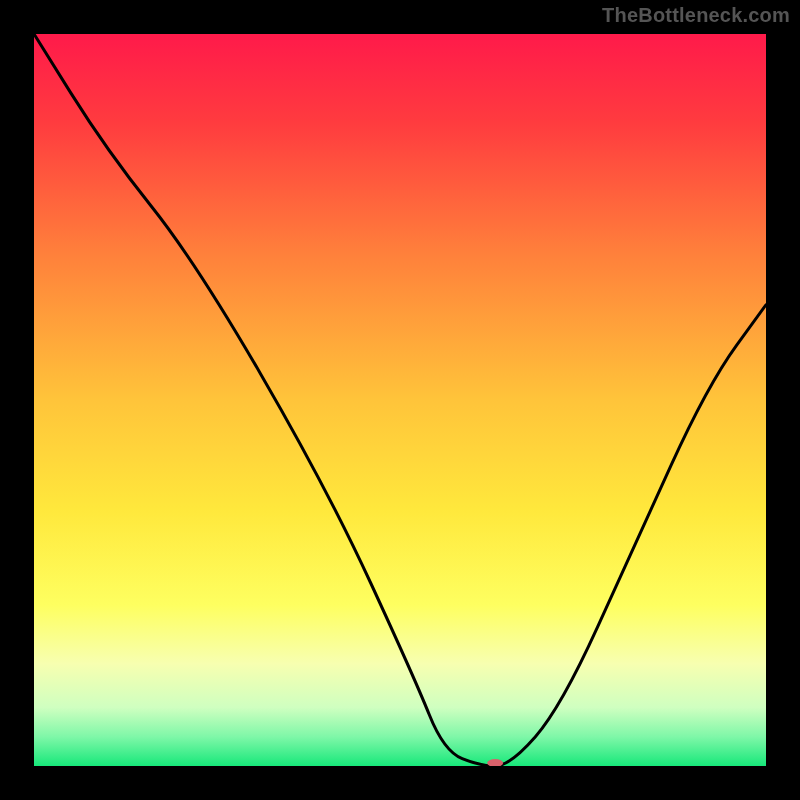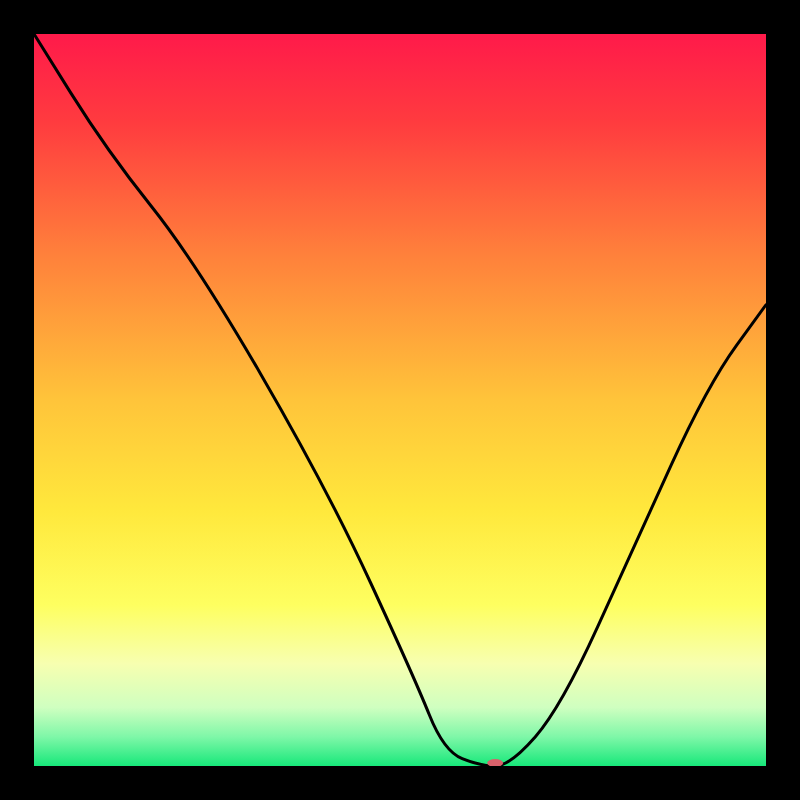--- a/index.html
+++ b/index.html
@@ -34,20 +34,21 @@
     width: 732px;
     height: 732px;
   }
   svg { display: block; }
 </style>
 </head>
 <body>
 
 <div class="frame">
 
+  <div class="watermark">TheBottleneck.com</div>
 
   <div class="plot">
     <svg width="732" height="732" viewBox="0 0 732 732" preserveAspectRatio="none">
       <defs>
         <linearGradient id="bg-grad" x1="0" y1="0" x2="0" y2="1">
             <stop offset="0%" stop-color="#ff1a4a"></stop>
             <stop offset="12%" stop-color="#ff3b3f"></stop>
             <stop offset="30%" stop-color="#ff803b"></stop>
             <stop offset="50%" stop-color="#ffc43a"></stop>
             <stop offset="65%" stop-color="#ffe83c"></stop>

